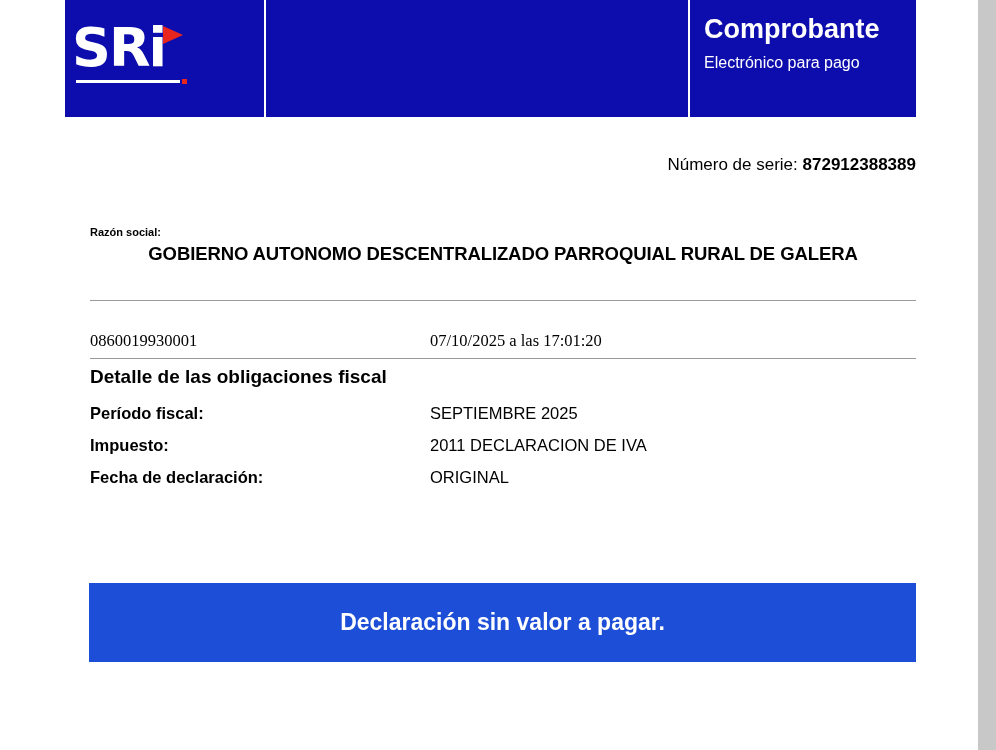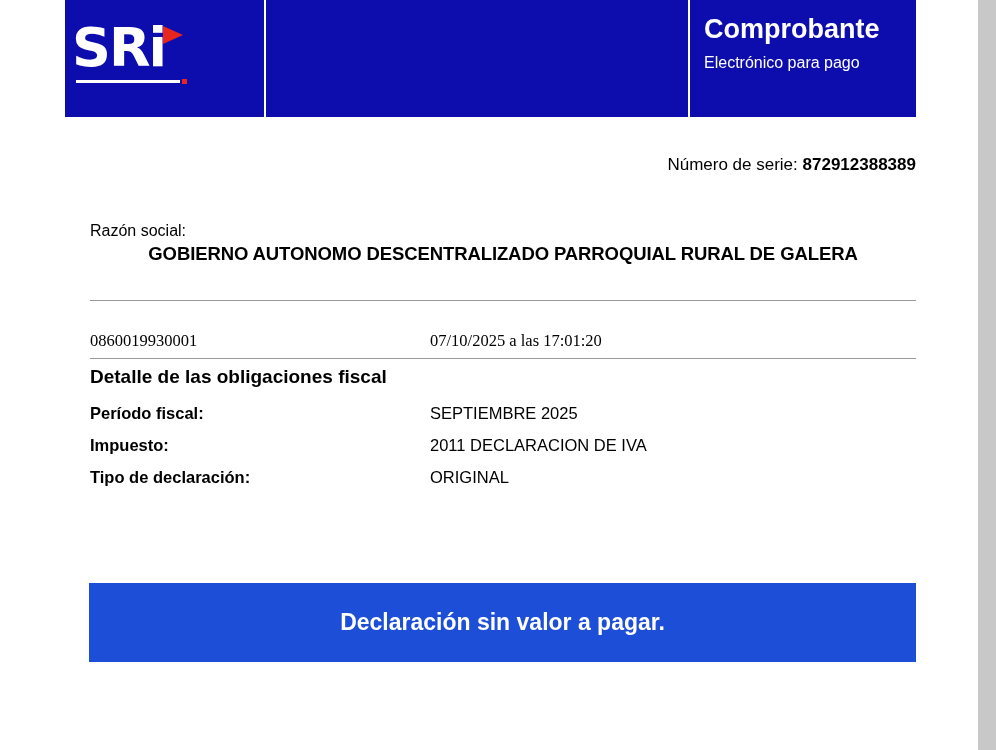--- a/index.html
+++ b/index.html
@@ -150,22 +150,22 @@
     font-weight: bold;
   }
 
   .block {
     position: absolute;
     left: 90px;
     width: 826px;
   }
 
   .label-small {
-    font-size: 16px;
-    font-weight: normal;
+    font-size: 11px;
+    font-weight: bold;
     color: #000000;
     margin-top: 45px;
   }
   .company-name {
     font-size: 18.5px;
     font-weight: bold;
     color: #000000;
     line-height: 23px;
     letter-spacing: -0.1px;
   }
@@ -278,21 +278,21 @@
 
   <div class="block" style="top:404px; height:24px;">
     <span class="det-label">Período fiscal:</span>
     <span class="det-value">SEPTIEMBRE 2025</span>
   </div>
   <div class="block" style="top:436px; height:24px;">
     <span class="det-label">Impuesto:</span>
     <span class="det-value">2011  DECLARACION DE IVA</span>
   </div>
   <div class="block" style="top:468px; height:24px;">
-    <span class="det-label">Tipo de declaración:</span>
+    <span class="det-label">Fecha de declaración:</span>
     <span class="det-value">ORIGINAL</span>
   </div>
 
   <div class="banner">
     <div class="banner-text">Declaración sin valor a pagar.</div>
   </div>
 
 </div>
 
 <div class="scroll-gutter"></div>

